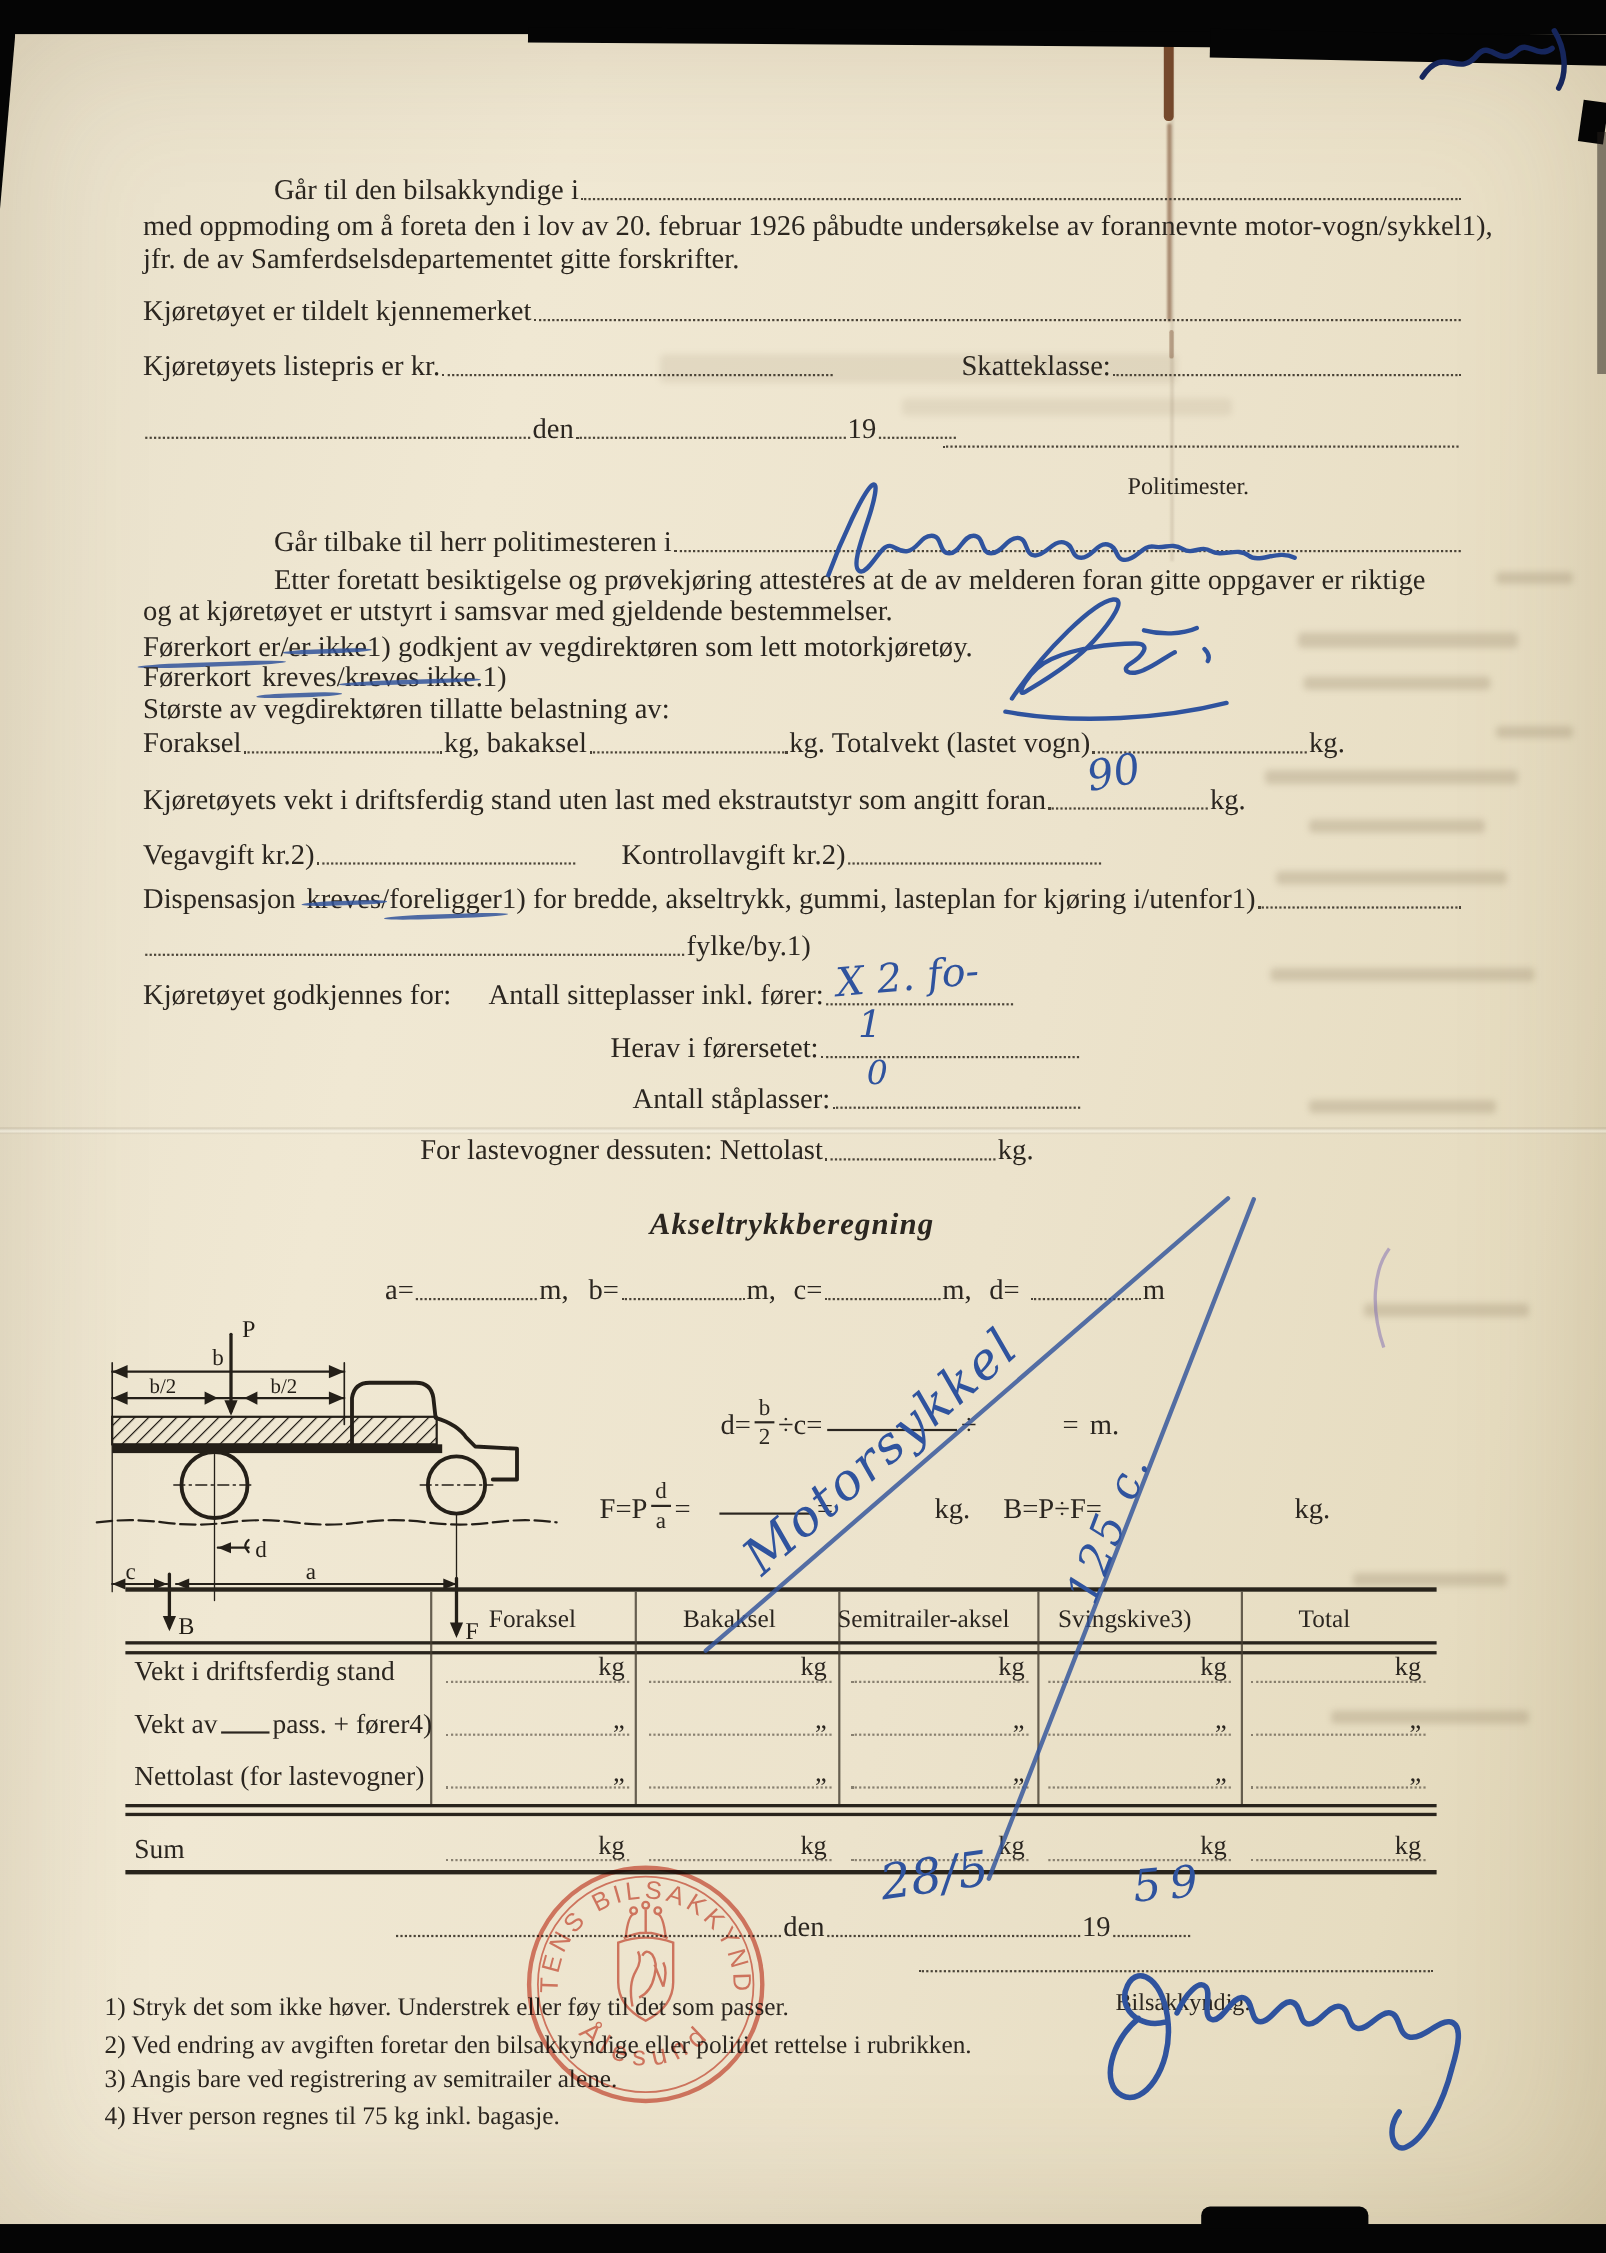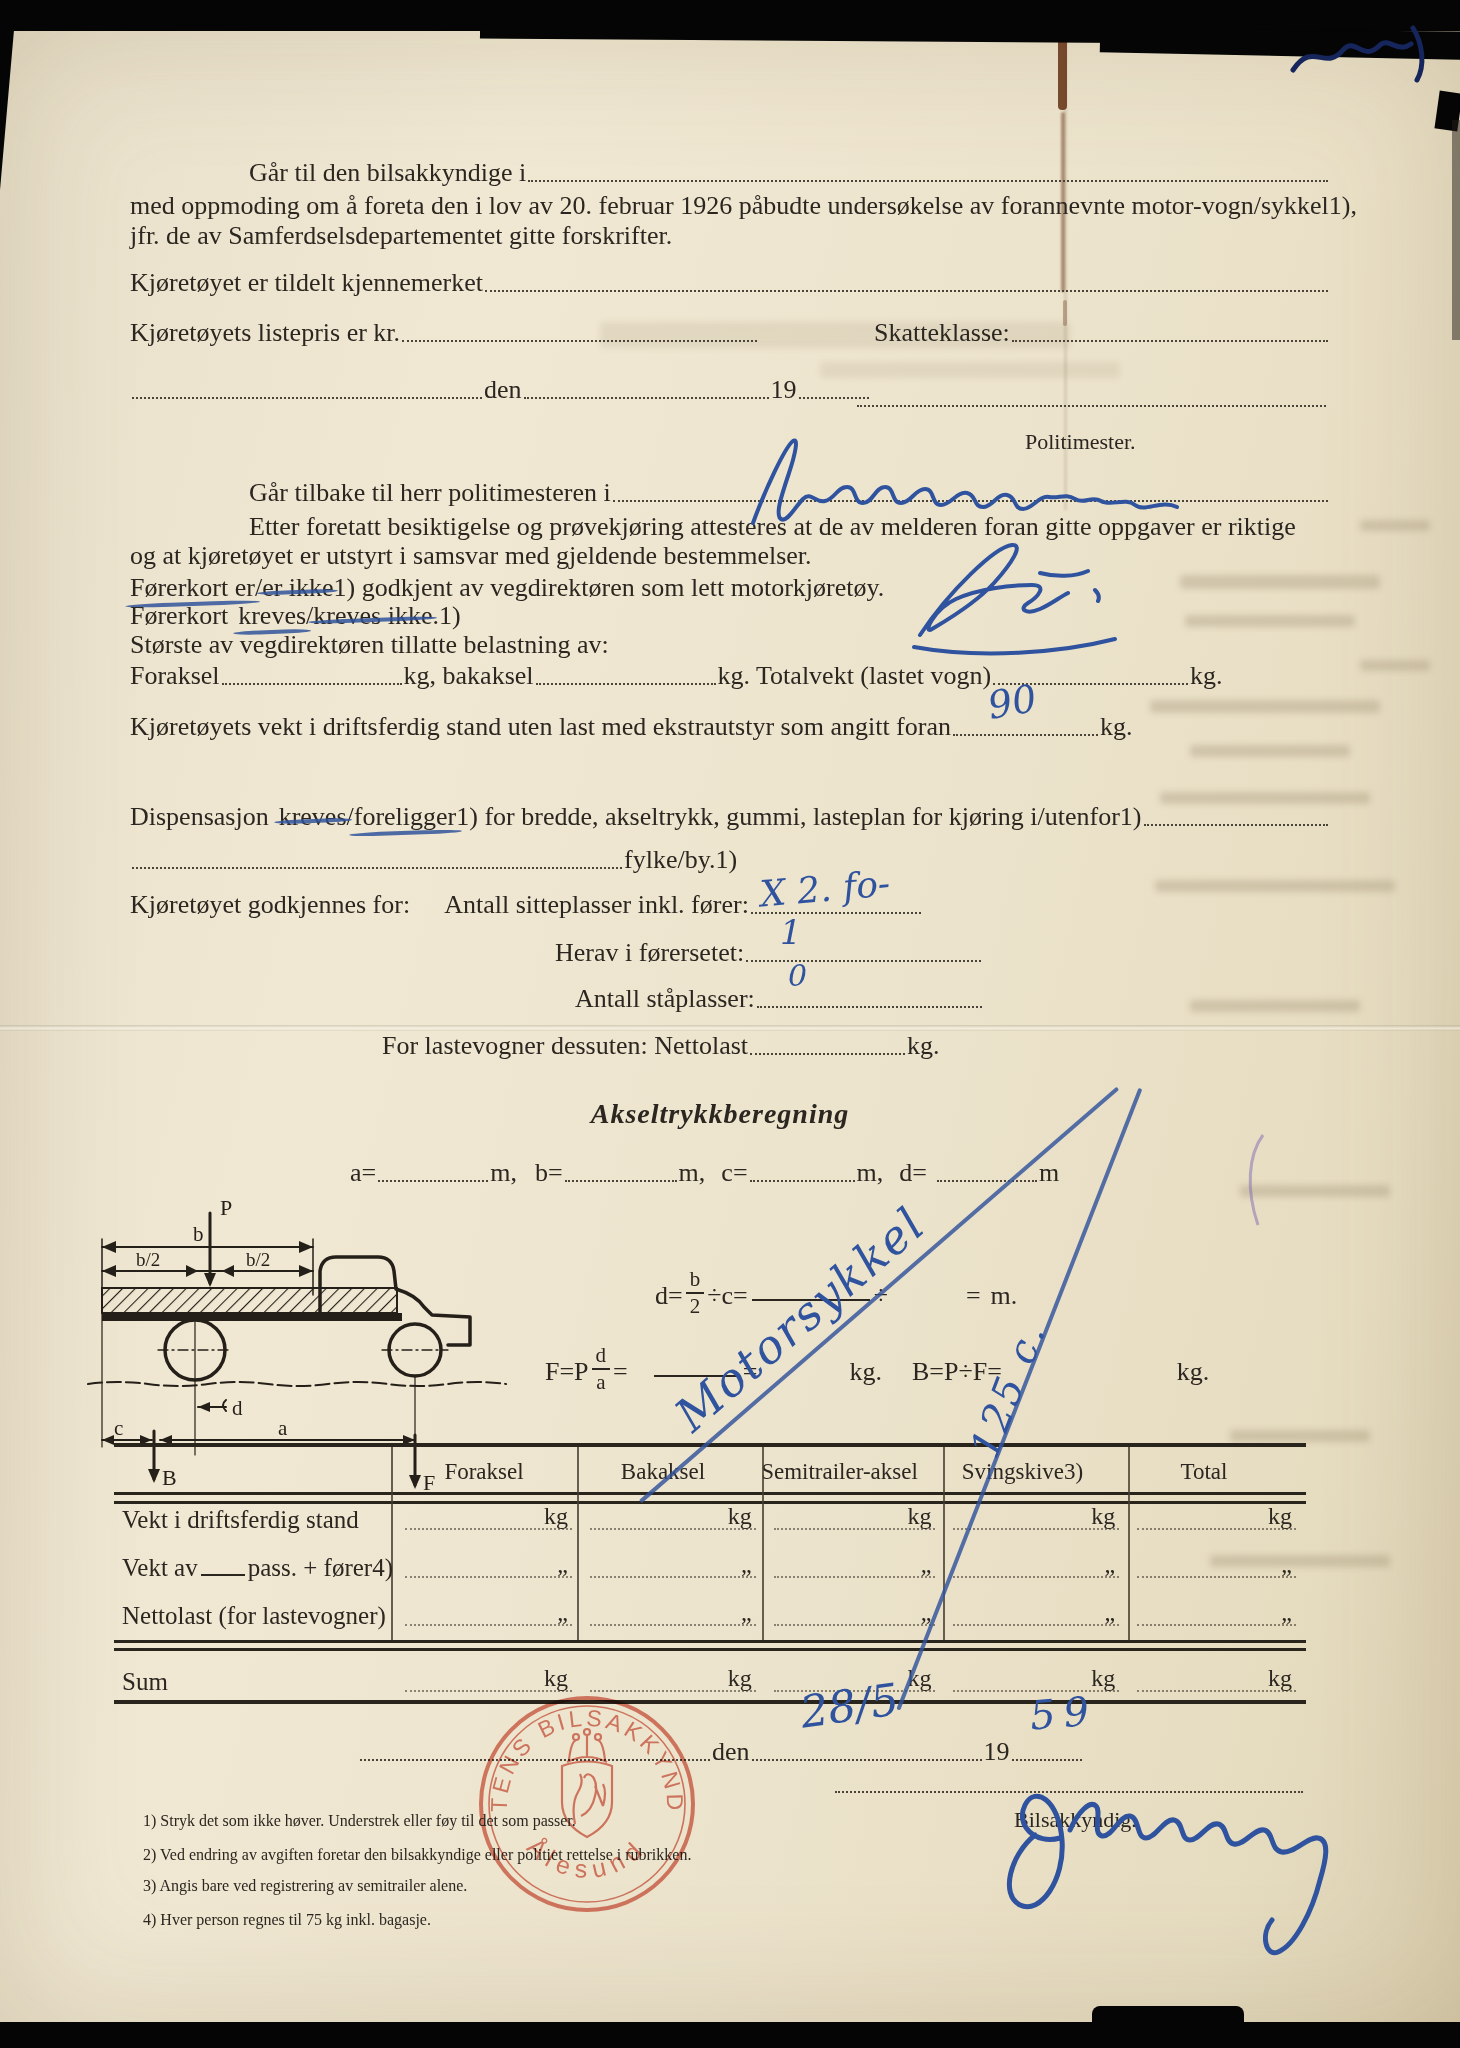--- a/index.html
+++ b/index.html
@@ -5,21 +5,21 @@
   html,body{margin:0;padding:0;background:#000;}
   #canvas{position:relative;width:1460px;height:2048px;background:#060606;overflow:hidden;
           font-family:"Liberation Serif",serif;color:#2b2620;}
   .paper{position:absolute;left:0;top:30px;width:1460px;height:1992px;
          background:linear-gradient(103deg,#e8e0ca 0%,#f0e8d3 28%,#ece3cc 60%,#e6dcc0 86%,#dcd1b2 100%);
          box-shadow:inset 0 0 140px rgba(120,95,55,.20);}
   .line{position:absolute;display:flex;align-items:flex-end;white-space:nowrap;font-size:26px;line-height:1.12;}
   .dots{display:inline-block;border-bottom:2.5px dotted #4a4337;height:5px;margin:0 2px 5px 2px;}
   .grow{flex:1 1 auto;}
   .gap{display:inline-block;height:2px;}
-  .f22{font-size:22px;} .f23{font-size:16px;margin-left:48px;}
+  .f22{font-size:22px;} .f23{font-size:23px;}
   .title{font-weight:bold;font-style:italic;font-size:28px;letter-spacing:1px;}
   .hw{position:absolute;font-family:"DejaVu Serif",serif;font-style:italic;color:#2f539e;white-space:nowrap;}
   .b-under,.b-strike{position:relative;}
   .b-under::after,.b-strike::after{content:"";position:absolute;left:-5px;right:-5px;height:3.5px;
       background:#31539b;opacity:.85;border-radius:60%/100%;transform:rotate(-2deg);}
   .b-under::after{bottom:-3px;}
   .b-strike::after{top:58%;}
   .sline{display:inline-block;border-bottom:2px solid #2b2620;height:5px;margin:0 4px 9px 4px;}
   .frac{display:inline-flex;flex-direction:column;align-items:center;font-size:21px;line-height:1;
         margin:0 3px;transform:translateY(7px);}
@@ -143,20 +143,27 @@
     <span class="dots" style="width:180px"></span>
     <span>kg.  Totalvekt (lastet vogn)</span>
     <span class="dots" style="width:195px"></span>
     <span>kg.</span>
   </div>
   <div class="line" style="left:130px;top:712px">
     <span>Kjøretøyets vekt i driftsferdig stand uten last med ekstrautstyr som angitt foran</span>
     <span class="dots" style="width:145px"></span>
     <span>kg.</span>
   </div>
+  <div class="line" style="left:130px;top:762px">
+    <span>Vegavgift kr.2)</span>
+    <span class="dots" style="width:235px"></span>
+    <span class="gap" style="width:40px"></span>
+    <span>Kontrollavgift kr.2)</span>
+    <span class="dots" style="width:230px"></span>
+  </div>
   <div class="line" style="left:130px;top:802px;width:1200px">
     <span>Dispensasjon</span>
     <span class="gap" style="width:10px"></span>
     <span class="b-strike">kreves</span>
     <span>/</span>
     <span class="b-under">foreligger</span>
     <span>1) for bredde, akseltrykk, gummi, lasteplan for kjøring i/utenfor1)</span>
     <span class="dots grow"></span>
   </div>
   <div class="line" style="left:130px;top:845px">

